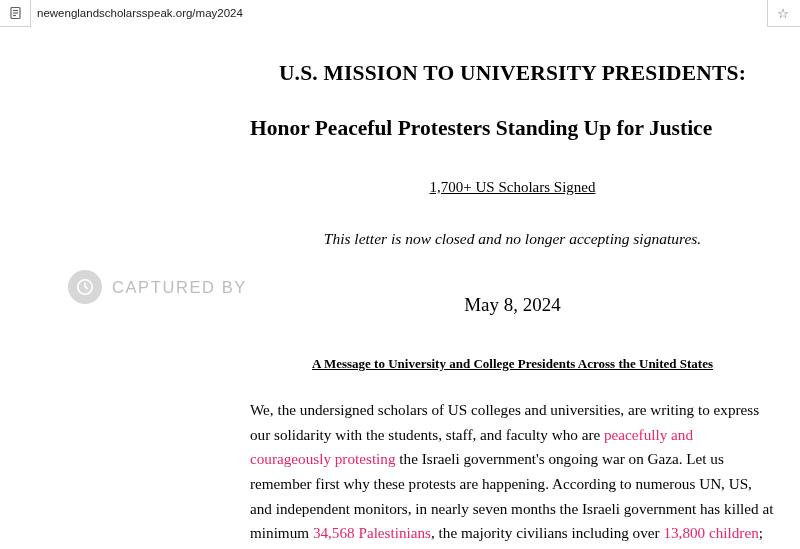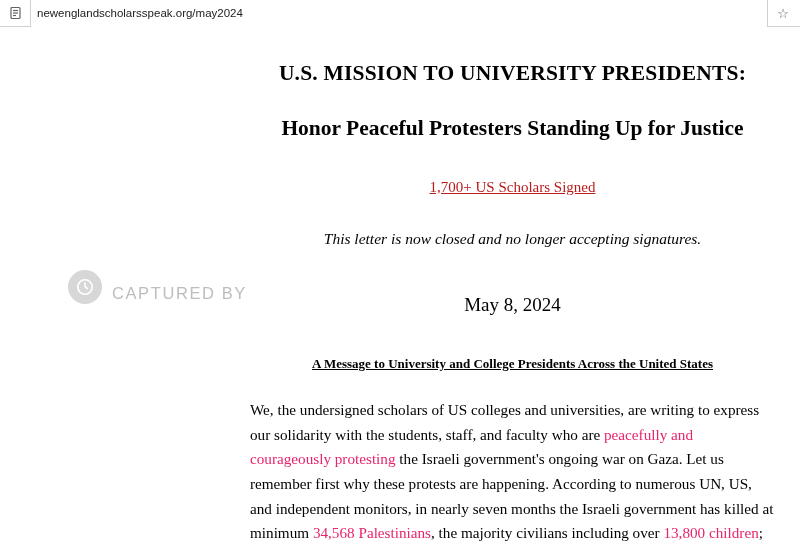--- a/index.html
+++ b/index.html
@@ -75,21 +75,21 @@
     height: 522px;
     background: #ffffff;
     overflow: hidden;
   }
 
   .watermark {
     position: absolute;
     left: 68px;
     top: 243px;
     display: flex;
-    align-items: flex-end;
+    align-items: center;
     gap: 10px;
     color: #b9b9b9;
     user-select: none;
   }
   .watermark-badge {
     width: 34px;
     height: 34px;
     border-radius: 50%;
     background: #d7d7d7;
     display: flex;
@@ -116,31 +116,31 @@
     font-size: 21.5px;
     font-weight: bold;
     text-align: center;
     letter-spacing: 0.2px;
     margin: 34px 0 0 0;
     color: #000;
   }
   h2.doc-subtitle {
     font-size: 21.5px;
     font-weight: bold;
-    text-align: center;
+    text-align: left;
     margin: 30px 0 0 0;
     color: #000;
   }
   .signed-line {
     text-align: center;
     margin-top: 38px;
     font-size: 15px;
   }
   .signed-line a {
-    color: #b91c1c;
+    color: #000000;
     text-decoration: underline;
     font-family: Liberation Serif, serif;
   }
   .closed-note {
     text-align: center;
     margin-top: 34px;
     font-size: 15.5px;
     font-style: italic;
     color: #000;
   }

